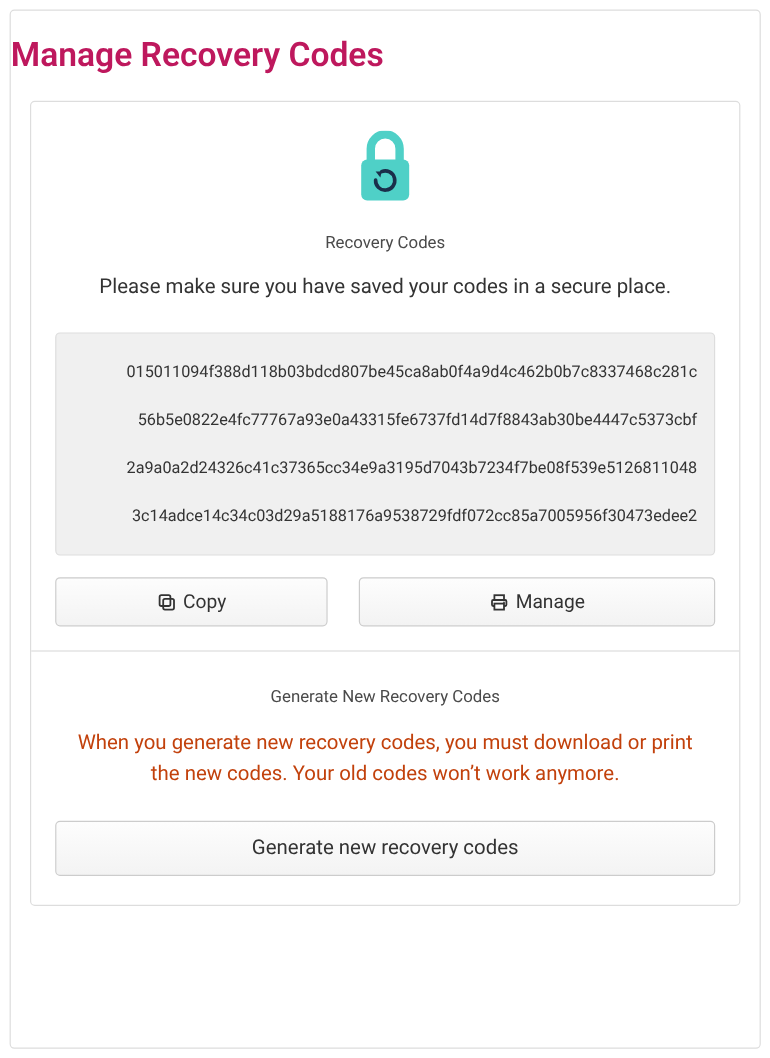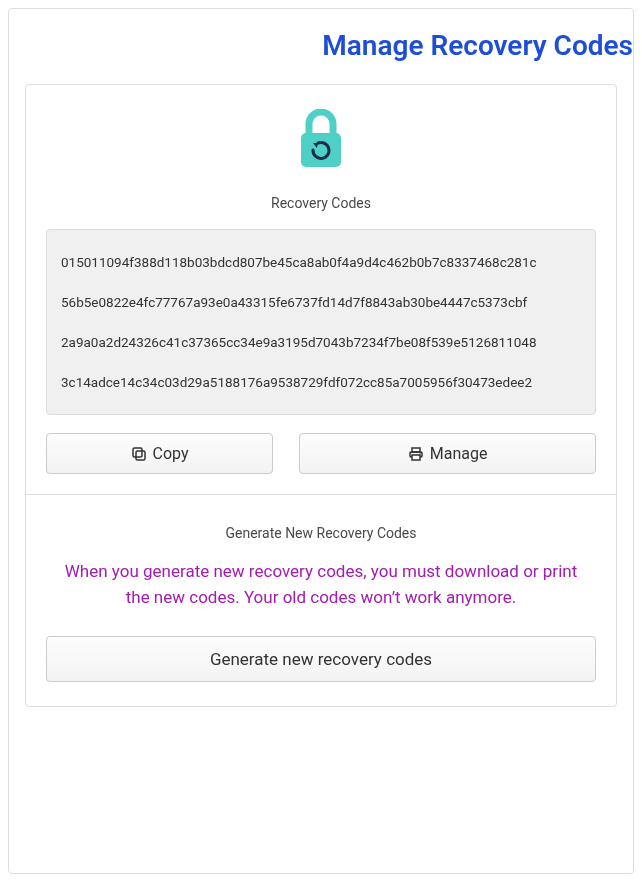--- a/index.html
+++ b/index.html
@@ -14,22 +14,22 @@
     .outer-card {
       border: 1px solid #ddd;
       border-radius: 4px;
       background: #fff;
       height: 100%;
       overflow: hidden;
     }
     h1 {
       font-size: 28px;
       font-weight: 600;
-      text-align: right;
-      color: #1d4ed8;
+      text-align: left;
+      color: #be185d;
       padding: 20px 0 22px 0;
     }
     .inner-card {
       border: 1px solid #ddd;
       border-radius: 4px;
       margin: 0 16px 16px 16px;
     }
     .section-codes {
       padding: 24px 20px 20px 20px;
       border-bottom: 1px solid #ddd;
@@ -57,21 +57,21 @@
     .codes-box {
       background: #f0f0f0;
       border: 1px solid #ddd;
       border-radius: 4px;
       padding: 24px 14px;
       margin-bottom: 18px;
     }
     .code-line {
       font-family: -apple-system, BlinkMacSystemFont, "Segoe UI", Roboto, sans-serif;
       font-size: 13.5px;
-      text-align: left;
+      text-align: right;
       color: #333;
       margin-bottom: 24px;
       word-break: break-all;
     }
     .code-line:last-child { margin-bottom: 0; }
     .button-row {
       display: flex;
       gap: 26px;
     }
     .btn {
@@ -94,21 +94,21 @@
       display: inline-flex;
       align-items: center;
       justify-content: center;
     }
     .section-generate {
       padding: 30px 20px 24px 20px;
     }
     .generate-note {
       font-size: 17px;
       text-align: center;
-      color: #a21caf;
+      color: #c2410c;
       margin-bottom: 26px;
       line-height: 1.5;
       padding: 0 8px;
     }
     .btn-full {
       width: 100%;
       background: linear-gradient(to bottom, #fdfdfd, #f3f3f3);
       border: 1px solid #ccc;
       border-radius: 4px;
       padding: 12px 8px;
@@ -133,20 +133,21 @@
           <path d="M 14 24 L 14 15 A 12 12 0 0 1 38 15 L 38 24" fill="none" stroke="#4fd0c7" stroke-width="7" stroke-linecap="round"></path>
           <rect x="6" y="24" width="40" height="34" rx="5" fill="#4fd0c7"></rect>
           <g transform="translate(26,41)">
             <path d="M -8 0 A 8 8 0 1 0 -3 -7" fill="none" stroke="#1a2e4a" stroke-width="3" stroke-linecap="round"></path>
             <path d="M -8 -7 L -3 -7 L -4 -2 Z" fill="#1a2e4a"></path>
           </g>
         </svg>
       </div>
 
       <h2>Recovery Codes</h2>
+      <p class="instructions">Please make sure you have saved your codes in a secure place.</p>
 
       <div class="codes-box">
         <div class="code-line">015011094f388d118b03bdcd807be45ca8ab0f4a9d4c462b0b7c8337468c281c</div>
         <div class="code-line">56b5e0822e4fc77767a93e0a43315fe6737fd14d7f8843ab30be4447c5373cbf</div>
         <div class="code-line">2a9a0a2d24326c41c37365cc34e9a3195d7043b7234f7be08f539e5126811048</div>
         <div class="code-line">3c14adce14c34c03d29a5188176a9538729fdf072cc85a7005956f30473edee2</div>
       </div>
 
       <div class="button-row">
         <button class="btn">

